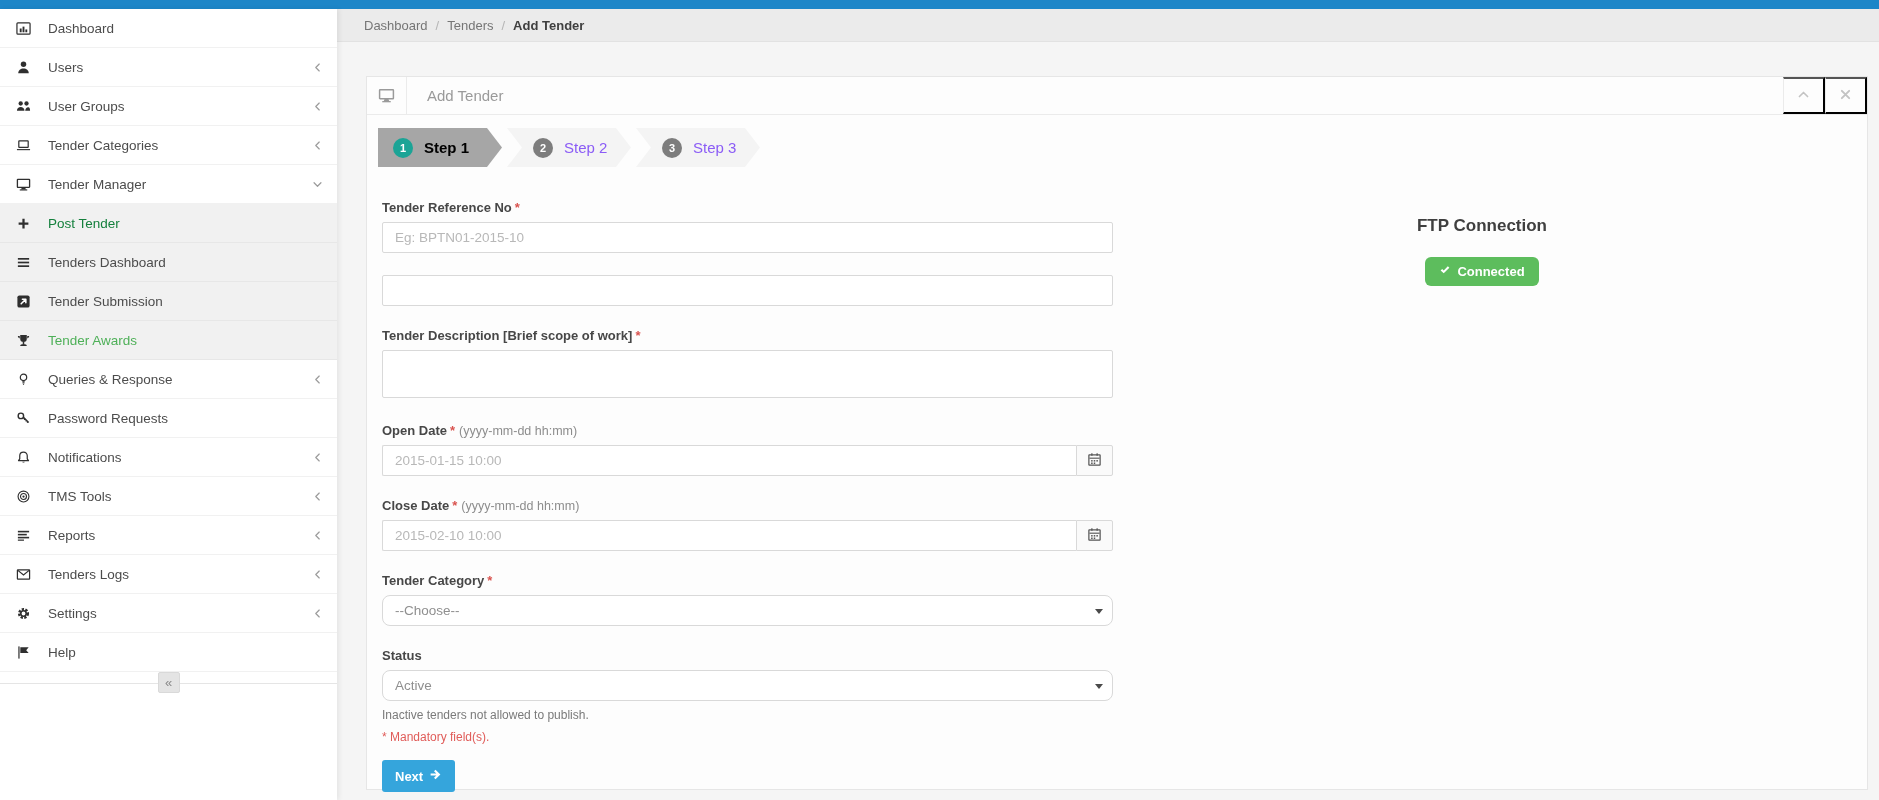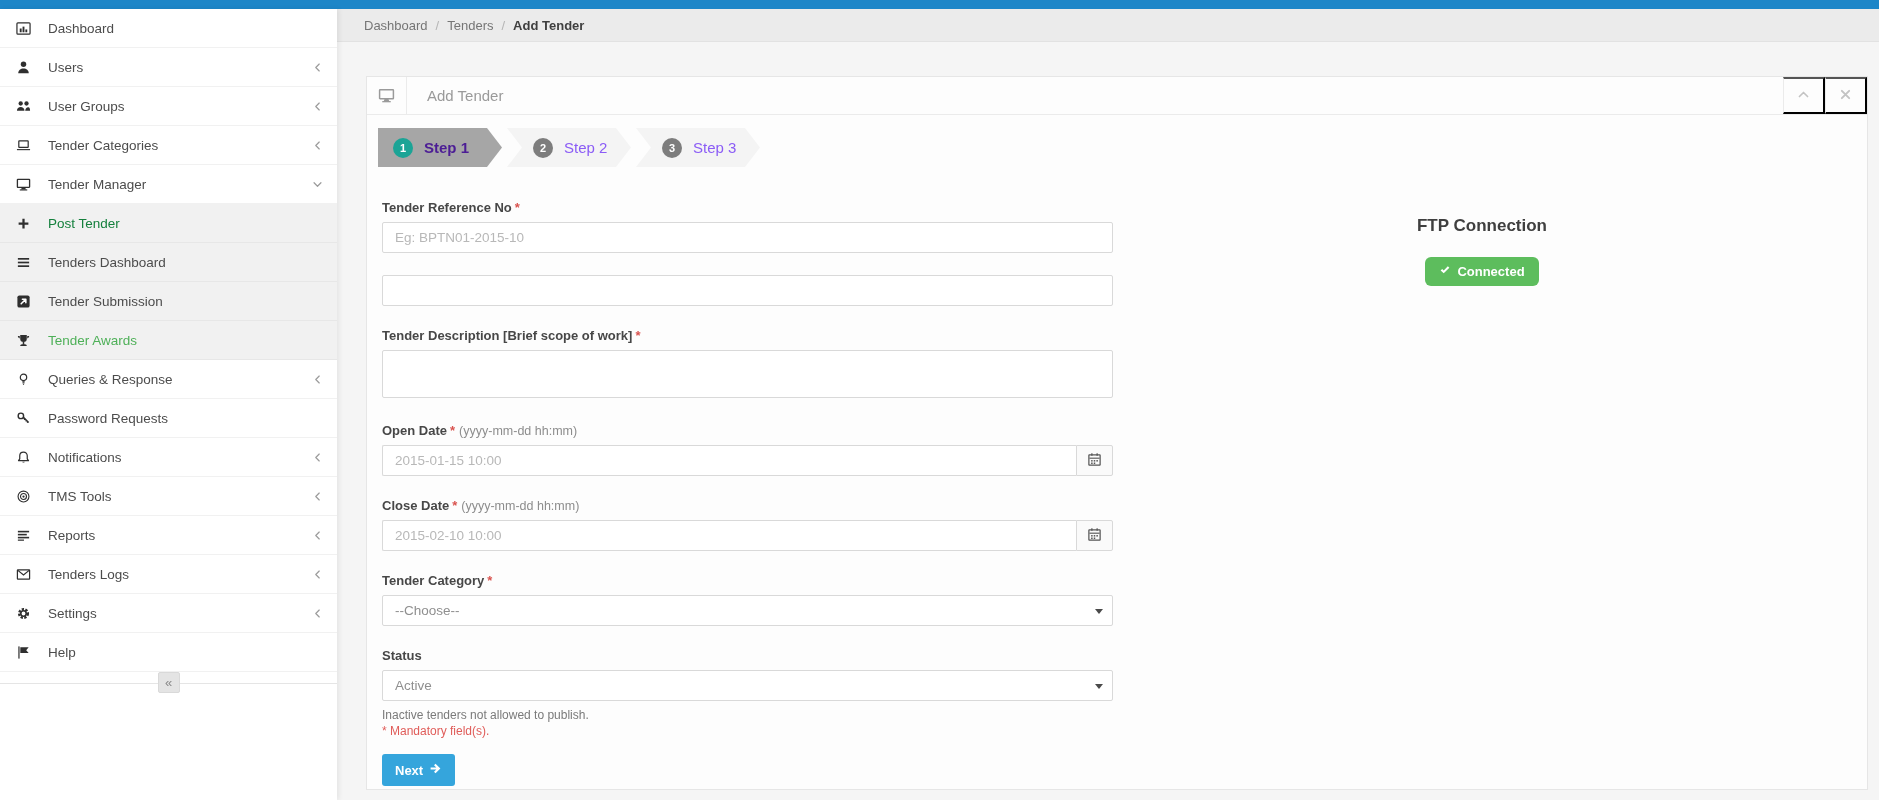--- a/index.html
+++ b/index.html
@@ -87,21 +87,21 @@
     padding-left: 26px;
   }
   .step.active { background: #a6a6a6; }
   .step-badge {
     width: 20px; height: 20px; border-radius: 50%; background: #7d7d7d; color: #fff;
     font-size: 11px; font-weight: bold; display: inline-flex; align-items: center;
     justify-content: center; flex: 0 0 20px;
   }
   .step.active .step-badge { background: #1ba496; }
   .step-label { font-size: 15px; color: #8b5cf6; }
-  .step.active .step-label { color: #4c1d95; font-weight: bold; text-align: right; }
+  .step.active .step-label { color: #000000; font-weight: bold; text-align: right; }
 
   
   .panel-columns { display: flex; }
   .form-col { width: 735px; flex: 0 0 735px; padding-left: 4px; }
   .form-group { margin-bottom: 22px; }
   .form-label { display: block; font-size: 13px; font-weight: bold; color: #474747; margin-bottom: 7px; margin-top: 12px; }
   .req { color: #d9534f; margin-left: 3px; font-weight: bold; }
   .label-hint { font-weight: normal; color: #8d8d8d; font-size: 12.5px; margin-left: 4px; }
   .text-input, .date-input {
     width: 100%; height: 31px; border: 1px solid #d9d9d9; border-radius: 2px;
@@ -116,31 +116,31 @@
   }
   .input-group { display: flex; }
   .input-group .date-input { border-radius: 2px 0 0 2px; border-right: none; }
   .addon {
     width: 37px; height: 31px; border: 1px solid #d9d9d9; border-radius: 0 2px 2px 0;
     background: #fafafa; display: flex; align-items: center; justify-content: center;
     color: #555; cursor: pointer; flex: 0 0 37px;
   }
   .addon svg { width: 15px; height: 15px; }
   .select {
-    width: 100%; height: 31px; border: 1px solid #d9d9d9; border-radius: 2px;
+    width: 100%; height: 31px; border: 1px solid #d9d9d9; border-radius: 8px;
     background: #fff; display: flex; align-items: center; padding: 0 12px;
     font-size: 13.5px; color: #8f8f8f; cursor: pointer; position: relative;
   }
   .caret {
     position: absolute; right: 9px; top: 13px; width: 0; height: 0;
     border-left: 4px solid transparent; border-right: 4px solid transparent;
     border-top: 5px solid #4a4a4a;
   }
   .help-text { font-size: 12px; color: #7a7a7a; margin-top: 7px; }
-  .mandatory-note { font-size: 12px; color: #e05c59; margin-top: 2px; }
+  .mandatory-note { font-size: 12px; color: #e05c59; margin-top: 8px; }
   .next-btn {
     margin-top: 16px; background: #35a5dc; color: #fff; border: none; border-radius: 3px;
     font-size: 13px; font-weight: bold; padding: 8px 13px; cursor: pointer;
     display: inline-flex; align-items: center; gap: 6px; font-family: inherit;
   }
   .next-btn svg { width: 13px; height: 13px; }
 
   
   .ftp-col { flex: 1; text-align: center; padding: 28px 20px 0 20px; }
   .ftp-title { font-size: 17px; font-weight: bold; color: #3f3f3f; }

